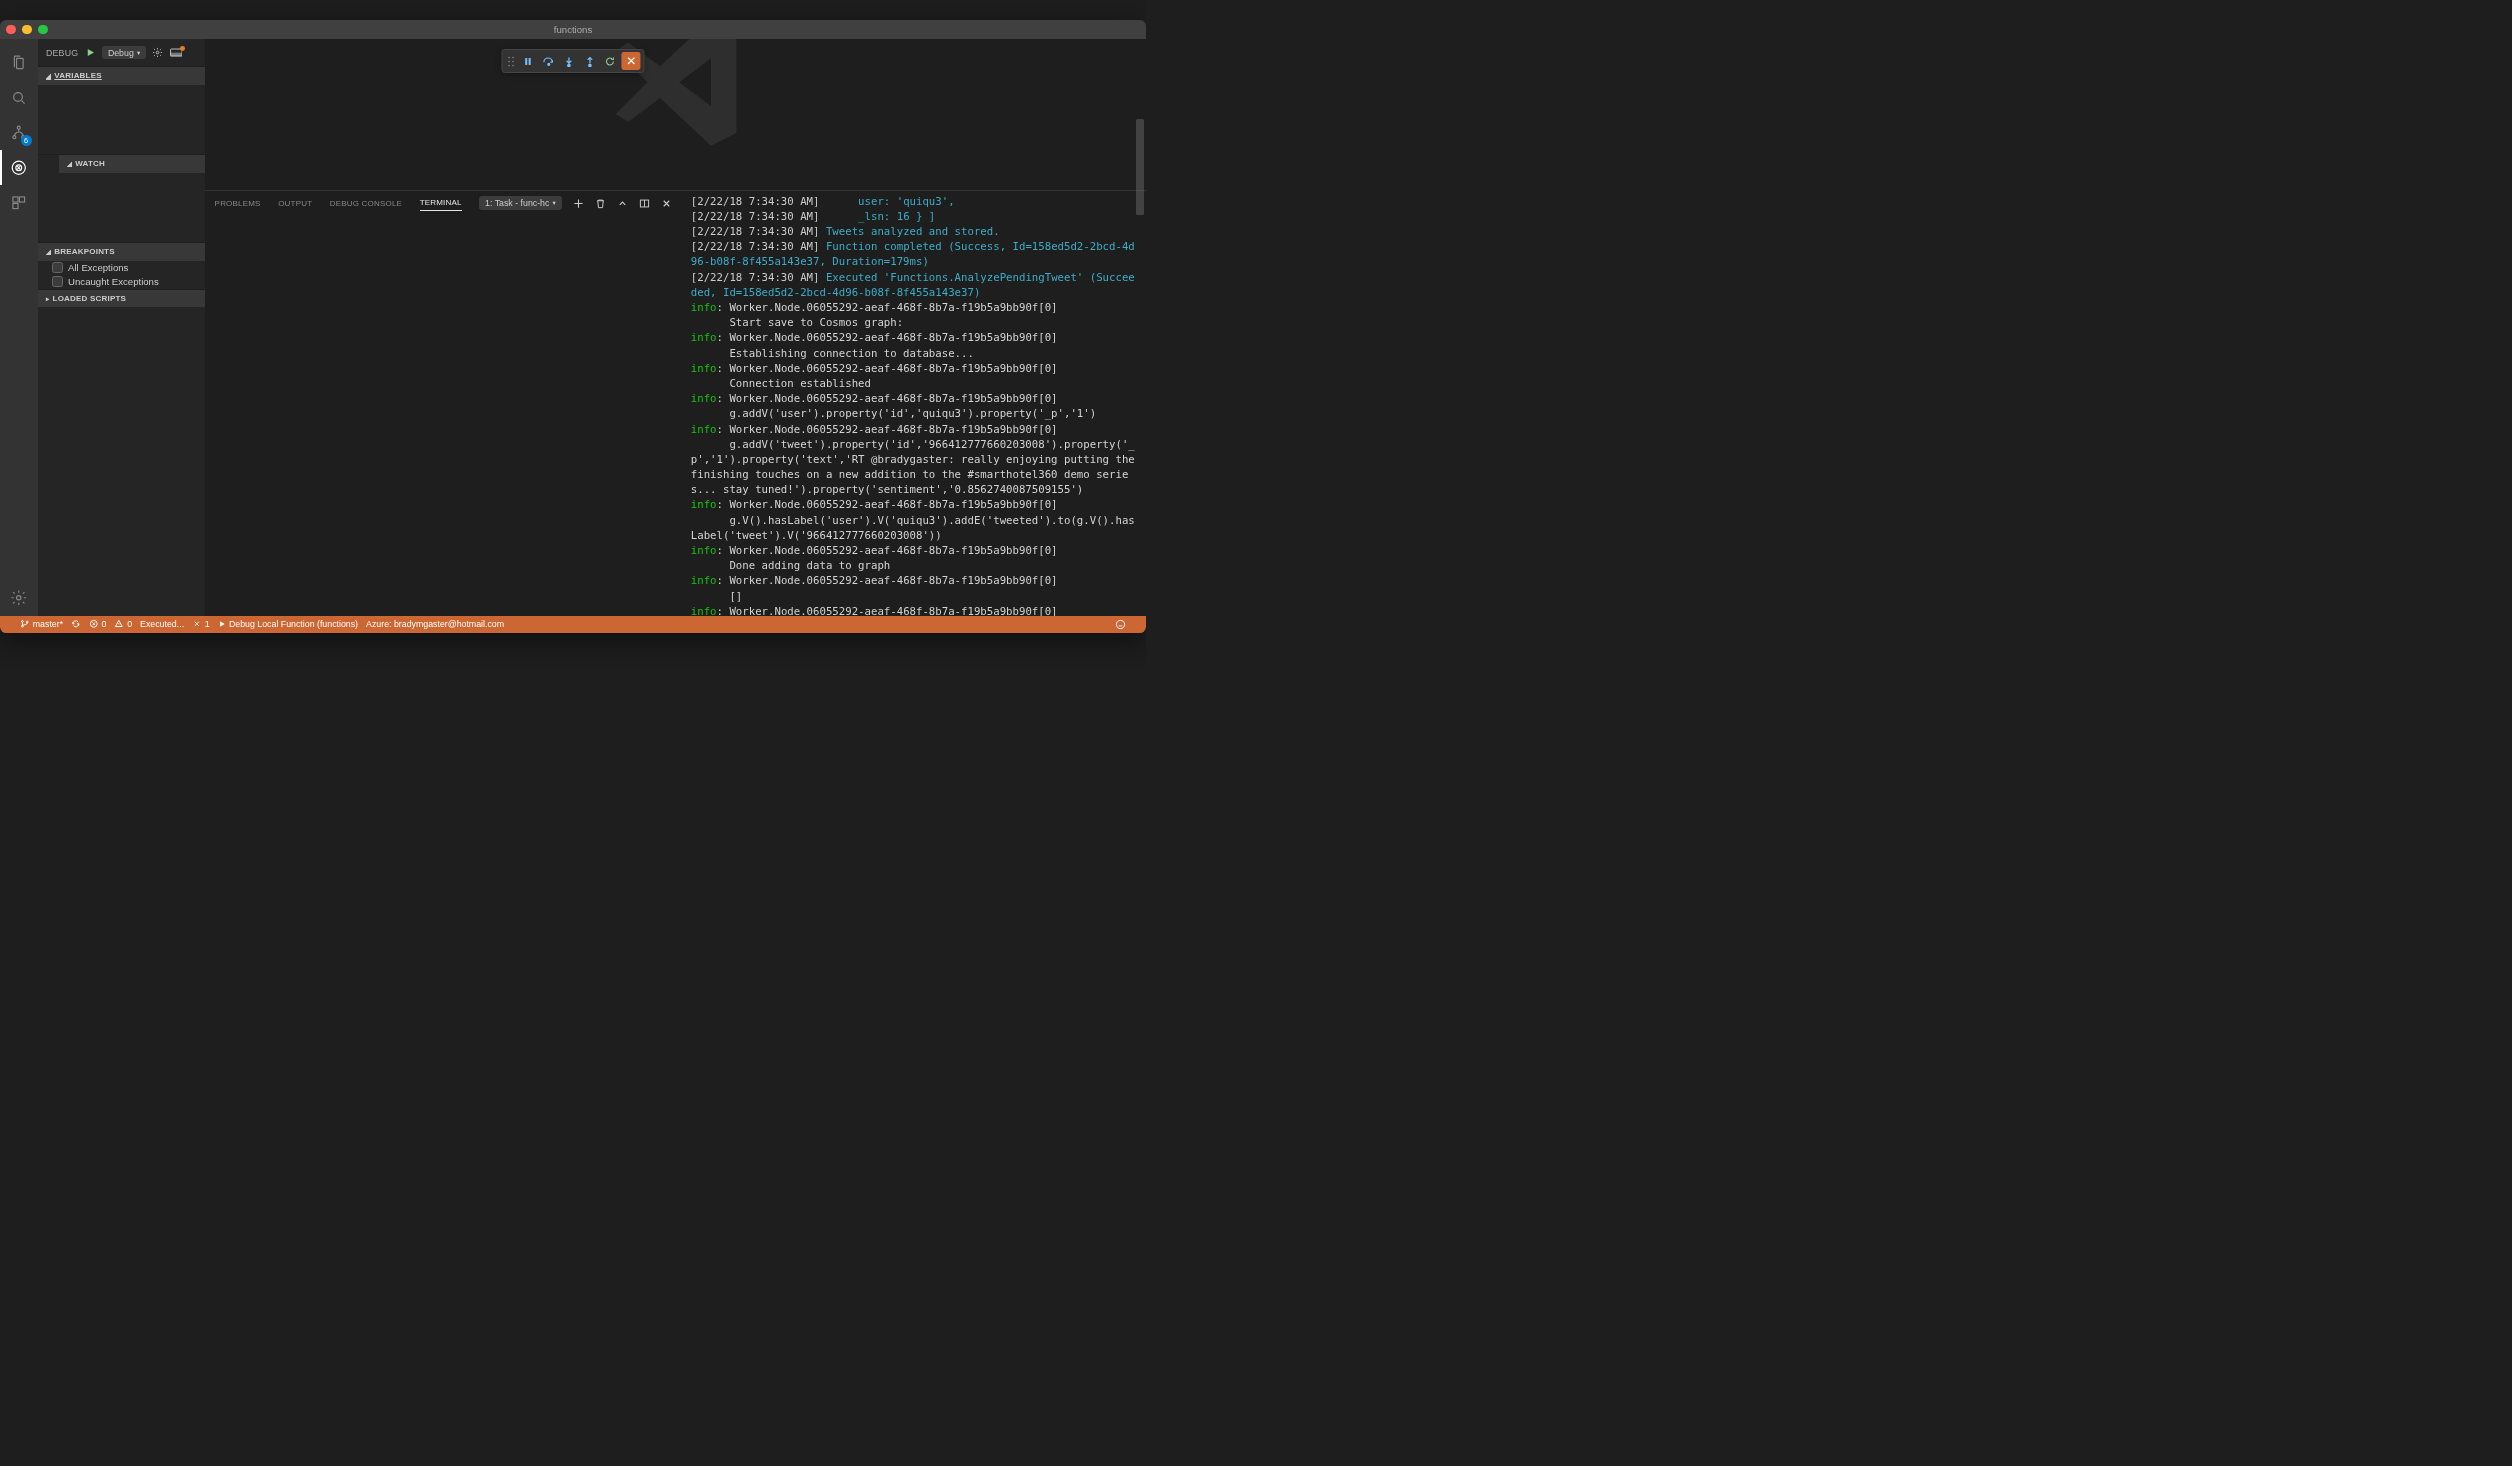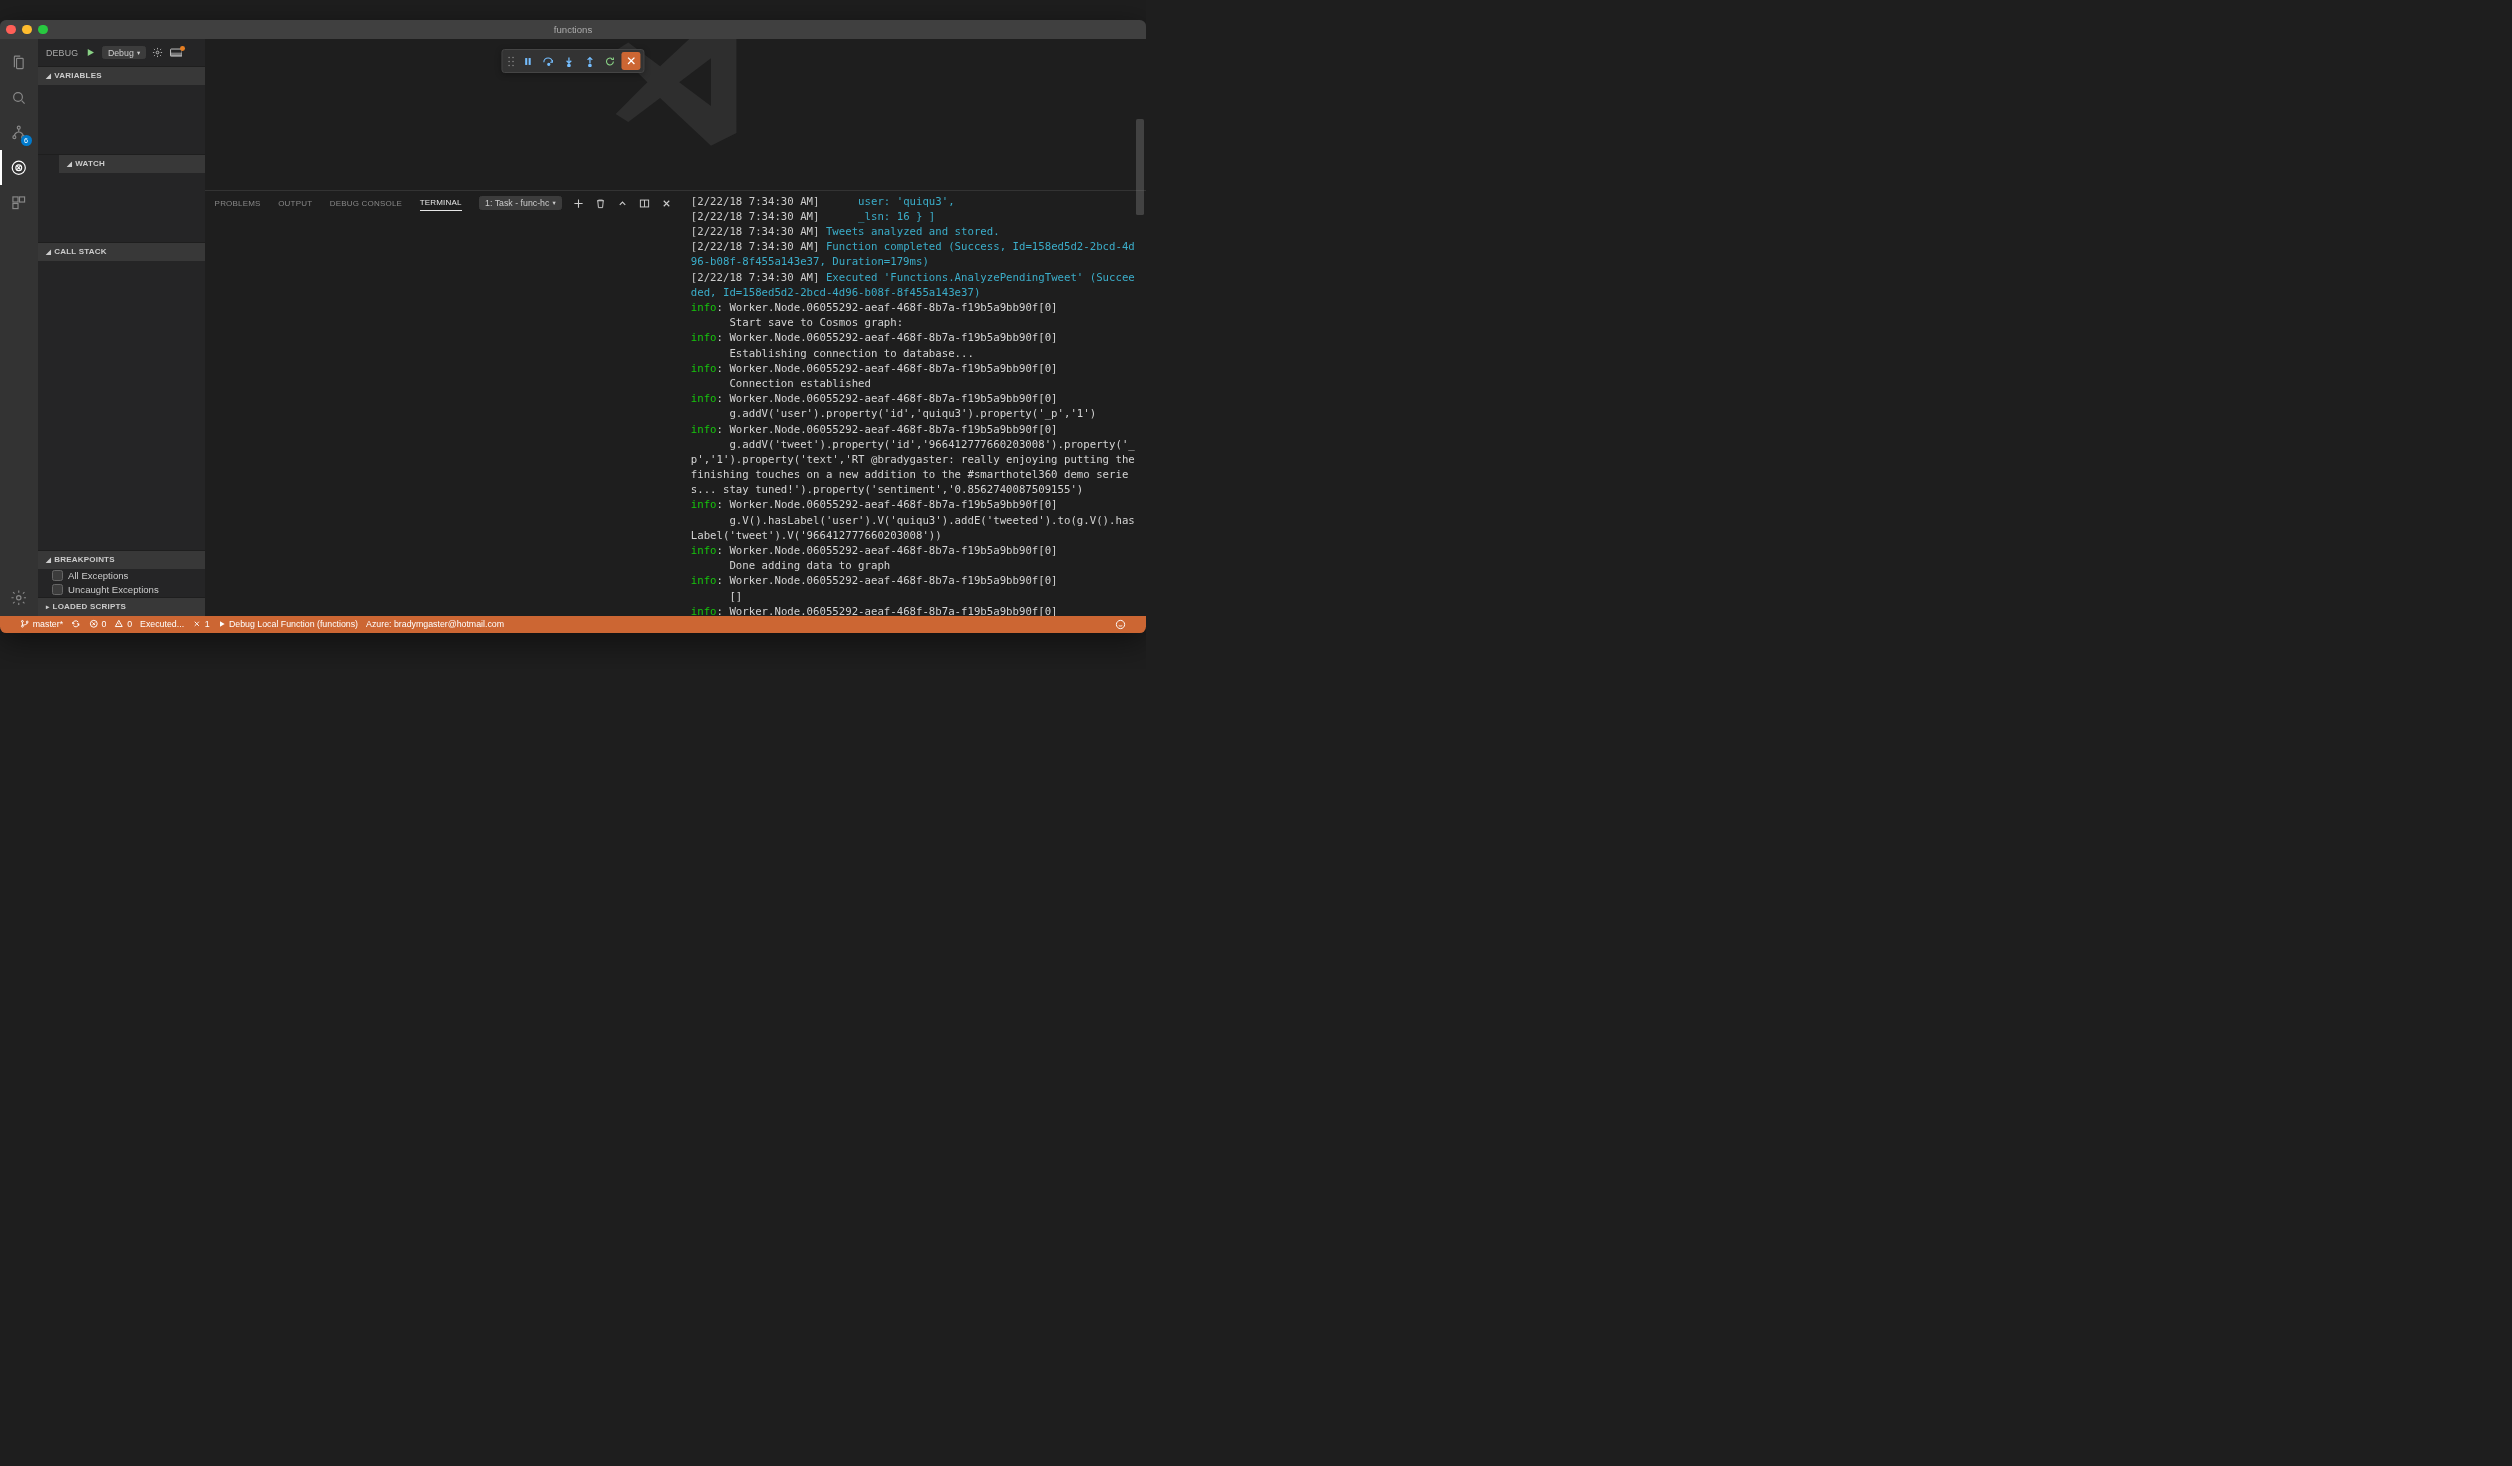--- a/index.html
+++ b/index.html
@@ -130,21 +130,21 @@
     display: flex;
     align-items: center;
     padding: 0 8px;
     font-size: 8px;
     color: #ccc;
     font-weight: 600;
     letter-spacing: 0.2px;
     cursor: pointer;
     gap: 3.2px;
   }
-  .sect-var { height: 88px; }
+  .sect-var { height: 88px; text-decoration: underline; }
   .sect-watch { height: 88px; padding-left: 21px; }
   .sect-callstack { flex: 1; }
   .sect-breakpoints { }
   .sect-loaded { }
   .bp-item { display: flex; align-items: center; gap: 4.8px; padding: 1.6px 14.3px; font-size: 9.6px; color: #ccc; }
   .checkbox { width: 11px; height: 11px; border: 0.8px solid #666; border-radius: 2.4px; background: #3c3c3c; cursor: pointer; }
   .main-area {
     flex: 1;
     display: flex;
     flex-direction: column;
@@ -355,26 +355,20 @@
         </div>
       </div>
 
       <div class="panel-section sect-watch">
         <div class="panel-header">
           <span class="chevron">◢</span>
           <span>WATCH</span>
         </div>
       </div>
 
-      <div class="panel-section sect-callstack" style="flex:1;">
-        <div class="panel-header">
-          <span class="chevron">◢</span>
-          <span>CALL STACK</span>
-        </div>
-      </div>
 
       <div class="panel-section sect-breakpoints">
         <div class="panel-header">
           <span class="chevron">◢</span>
           <span>BREAKPOINTS</span>
         </div>
         <div class="bp-item">
           <div class="checkbox"></div>
           <span>All Exceptions</span>
         </div>

